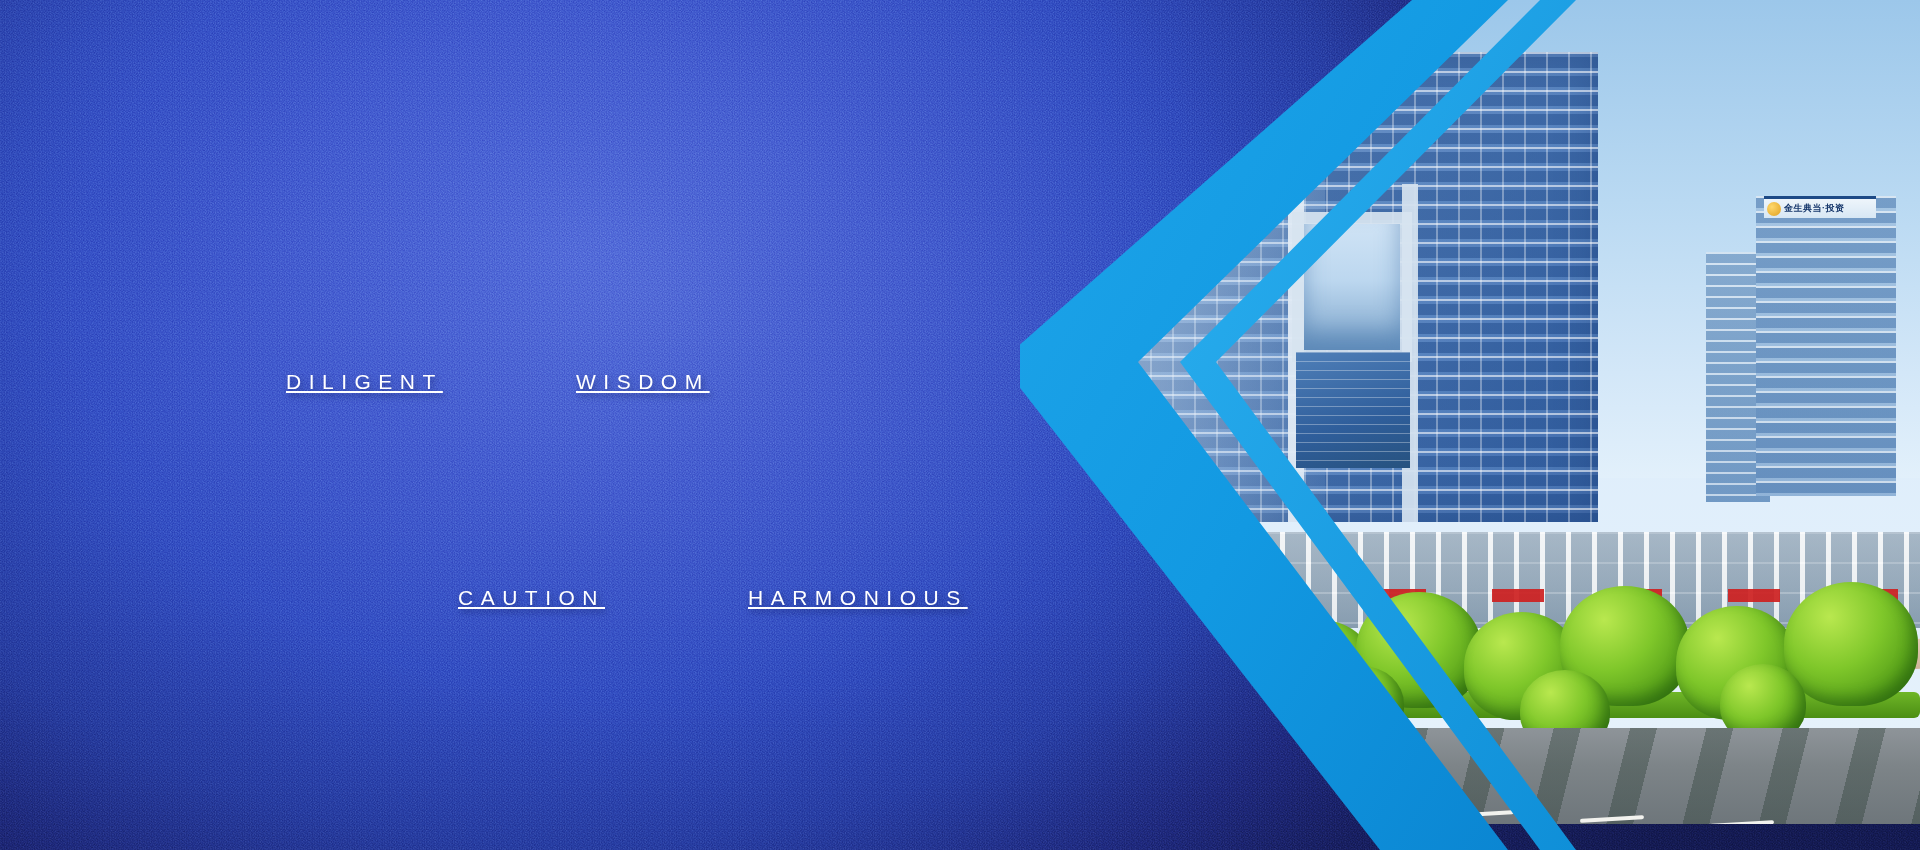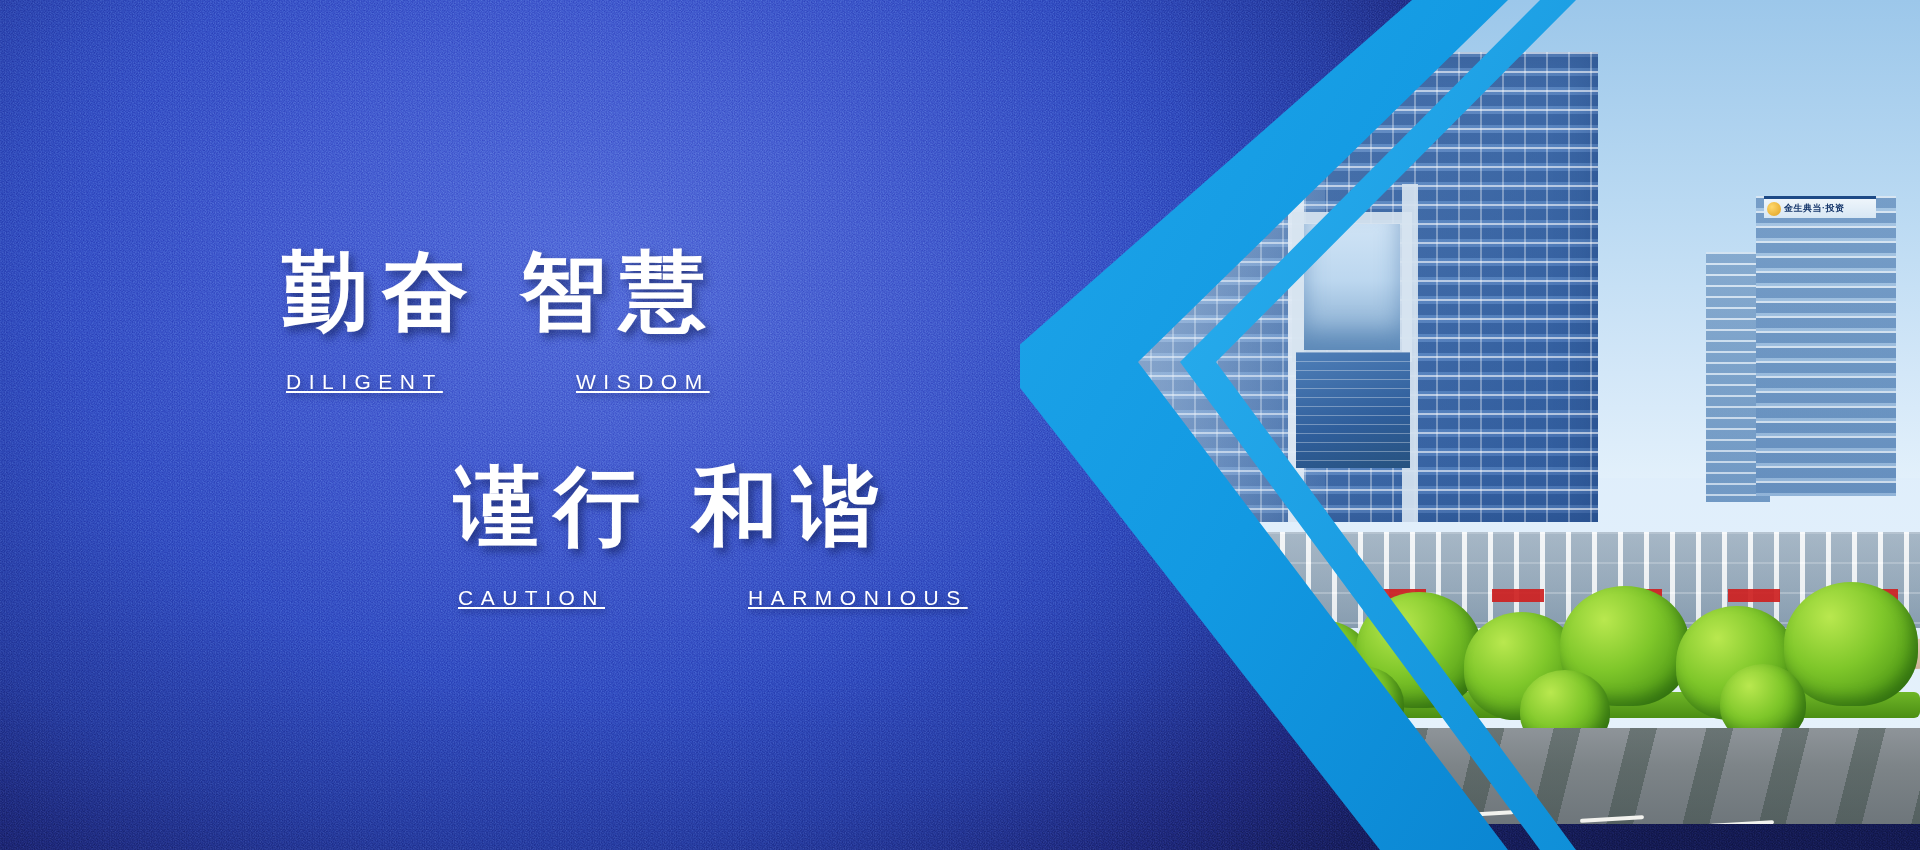--- a/index.html
+++ b/index.html
@@ -417,23 +417,21 @@
 
       <path d="M 392 0 L 488 0 L 118 362 L 488 850 L 360 850 L -20 362 Z" fill="url(#cyanGrad)"></path>
 
       <path d="M 520 0 L 556 0 L 196 362 L 556 850 L 520 850 L 160 362 Z" fill="url(#cyanGrad2)"></path>
     </svg>
 
   </div>
 
   <div class="text-block">
 
-    <div class="line cn row1-cn">勤奋 智慧</div>
     <div class="line en row1-en-a">DILIGENT</div>
     <div class="line en row1-en-b">WISDOM</div>
 
-    <div class="line cn row2-cn">谨行 和谐</div>
     <div class="line en row2-en-a">CAUTION</div>
     <div class="line en row2-en-b">HARMONIOUS</div>
 
   </div>
 
 </div>
 
 </body></html>

